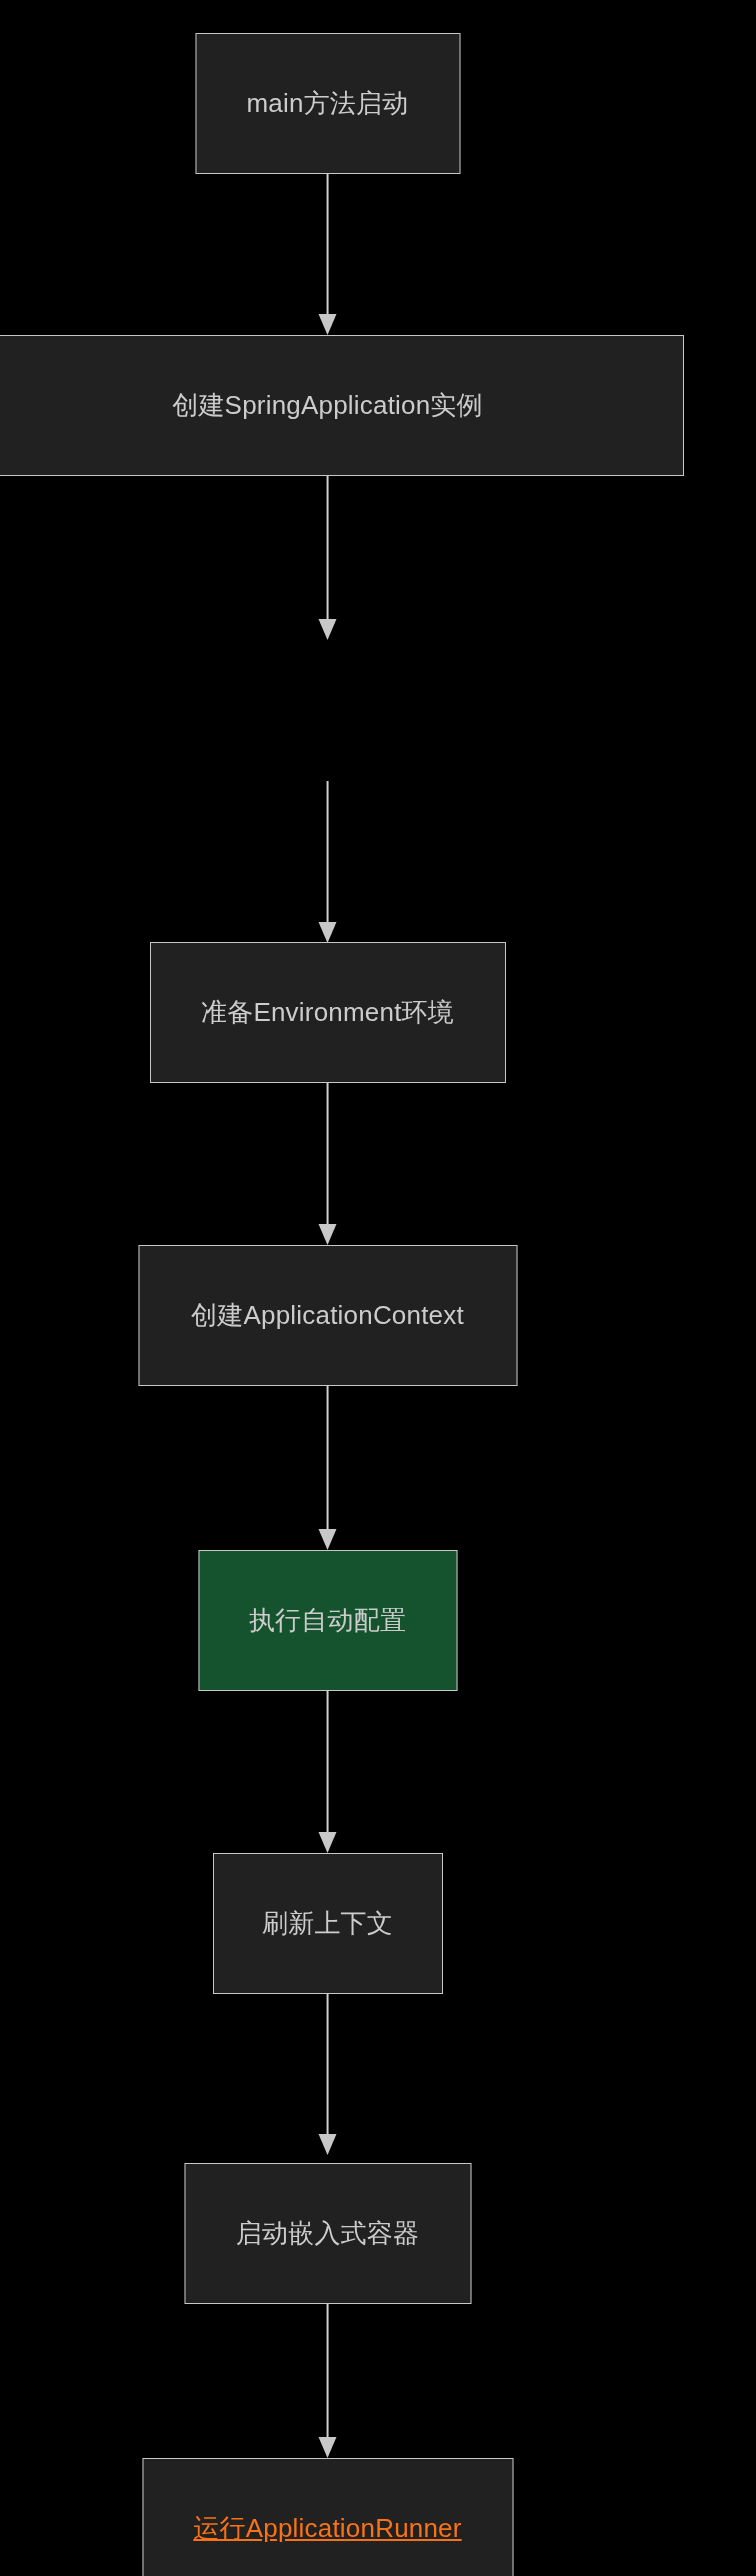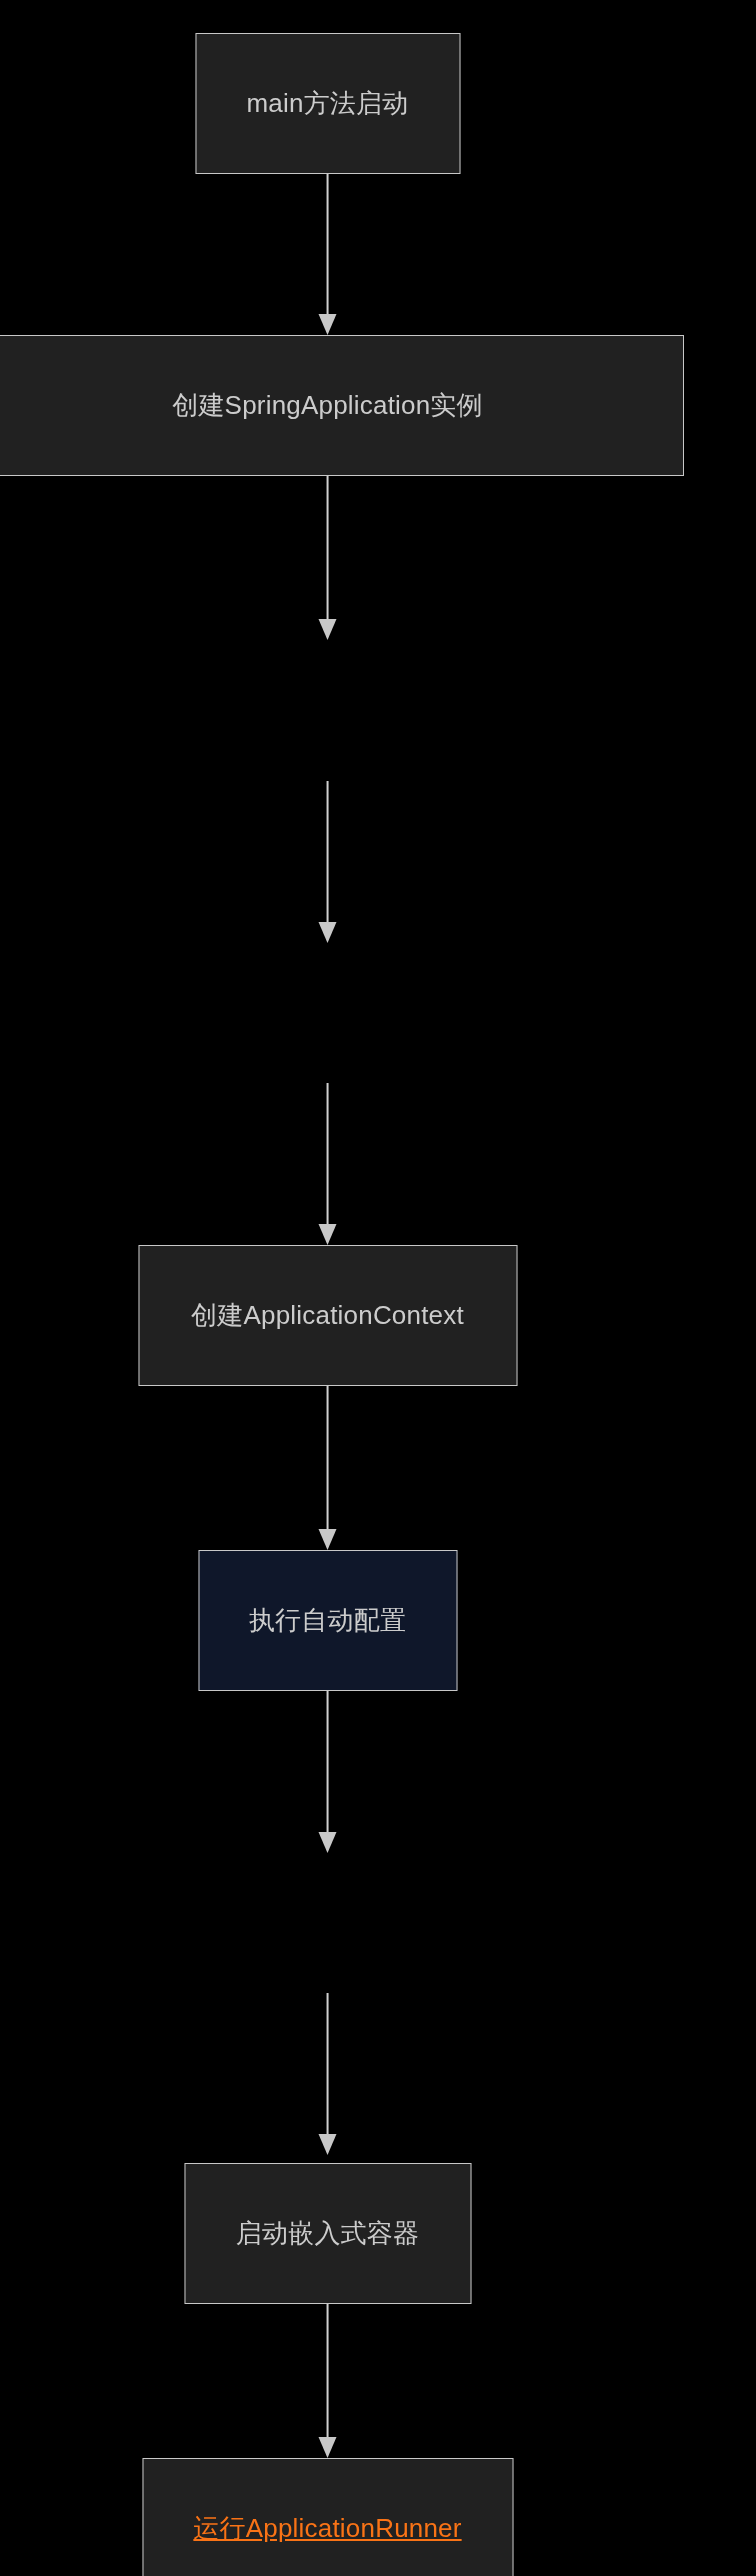--- a/index.html
+++ b/index.html
@@ -107,25 +107,31 @@
     <div class="edge" style="top: 2296px; height: 162px;">
       <div class="edge-line" style="height: 141px; background: rgb(208, 208, 208);"></div>
       <div class="edge-arrow" style="border-top-color: rgb(200, 200, 200);"></div>
     </div>
     <div class="node" style="top: 33px; width: 265px; height: 141px; background: rgb(33, 33, 33); border-color: rgb(200, 200, 200);">
       <span class="node-label" style="color: rgb(204, 204, 204);">main方法启动</span>
     </div>
     <div class="node" style="top: 335px; width: 712px; height: 141px; background: rgb(33, 33, 33); border-color: rgb(200, 200, 200);">
       <span class="node-label" style="color: rgb(204, 204, 204);">创建SpringApplication实例</span>
     </div>
+    <div class="node" style="top: 942px; width: 356px; height: 141px; background: rgb(33, 33, 33); border-color: rgb(200, 200, 200);">
+      <span class="node-label" style="color: rgb(204, 204, 204);">准备Environment环境</span>
+    </div>
     <div class="node" style="top: 1245px; width: 379px; height: 141px; background: rgb(33, 33, 33); border-color: rgb(200, 200, 200);">
       <span class="node-label" style="color: rgb(204, 204, 204);">创建ApplicationContext</span>
     </div>
-    <div class="node" style="top: 1550px; width: 259px; height: 141px; background: #0f172a; border-color: rgb(200, 200, 200);">
+    <div class="node" style="top: 1550px; width: 259px; height: 141px; background: #14532d; border-color: rgb(200, 200, 200);">
       <span class="node-label" style="color: rgb(204, 204, 204);">执行自动配置</span>
+    </div>
+    <div class="node" style="top: 1853px; width: 230px; height: 141px; background: rgb(33, 33, 33); border-color: rgb(200, 200, 200);">
+      <span class="node-label" style="color: rgb(204, 204, 204);">刷新上下文</span>
     </div>
     <div class="node" style="top: 2155px; width: 287px; height: 141px; background: rgb(33, 33, 33); border-color: rgb(200, 200, 200); margin-top: 8px;">
       <span class="node-label" style="color: rgb(204, 204, 204);">启动嵌入式容器</span>
     </div>
     <div class="node" style="top: 2458px; width: 371px; height: 141px; background: rgb(33, 33, 33); border-color: rgb(200, 200, 200);">
       <span class="node-label" style="color: #f97316; text-decoration: underline;">运行ApplicationRunner</span>
     </div>
   </div>
 
 

